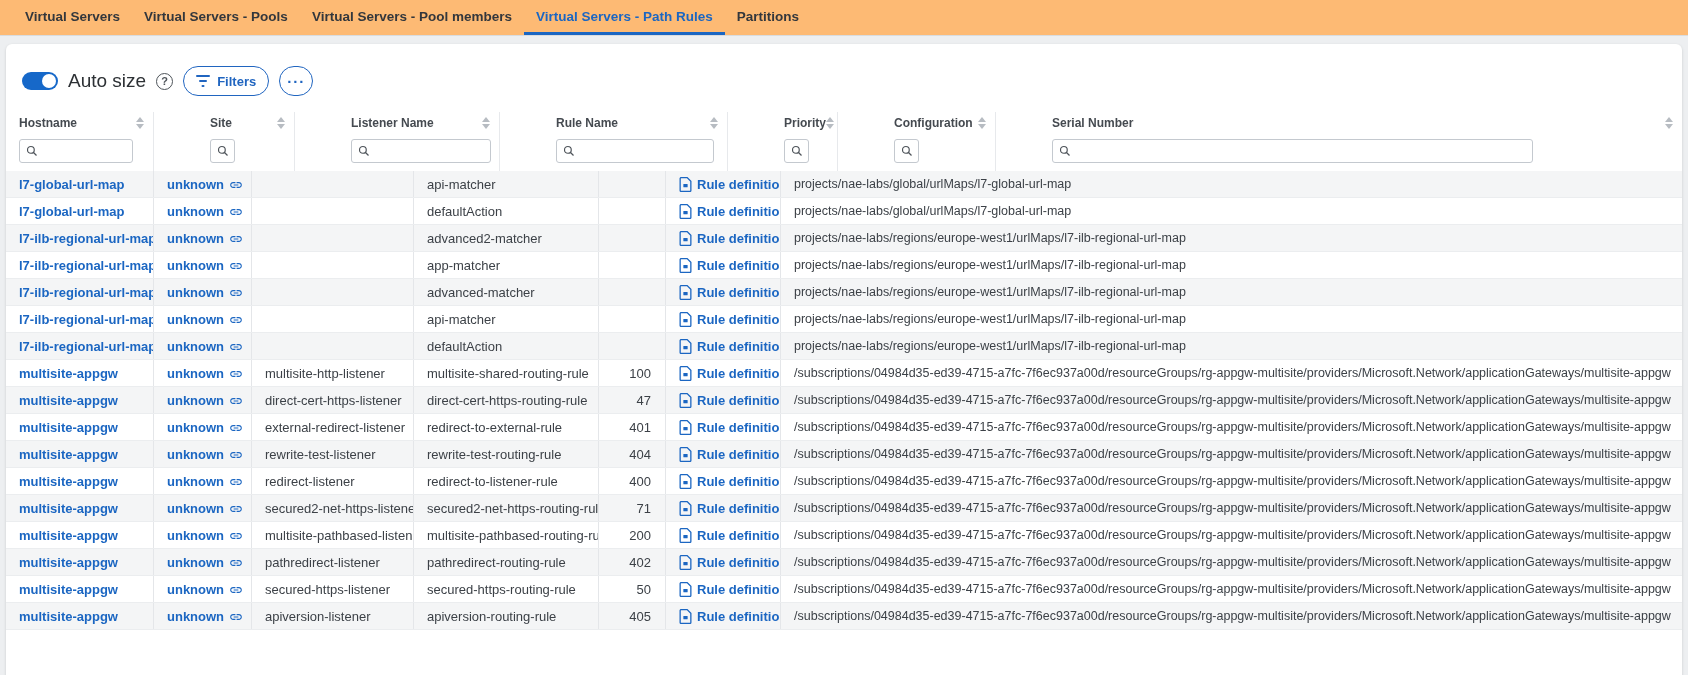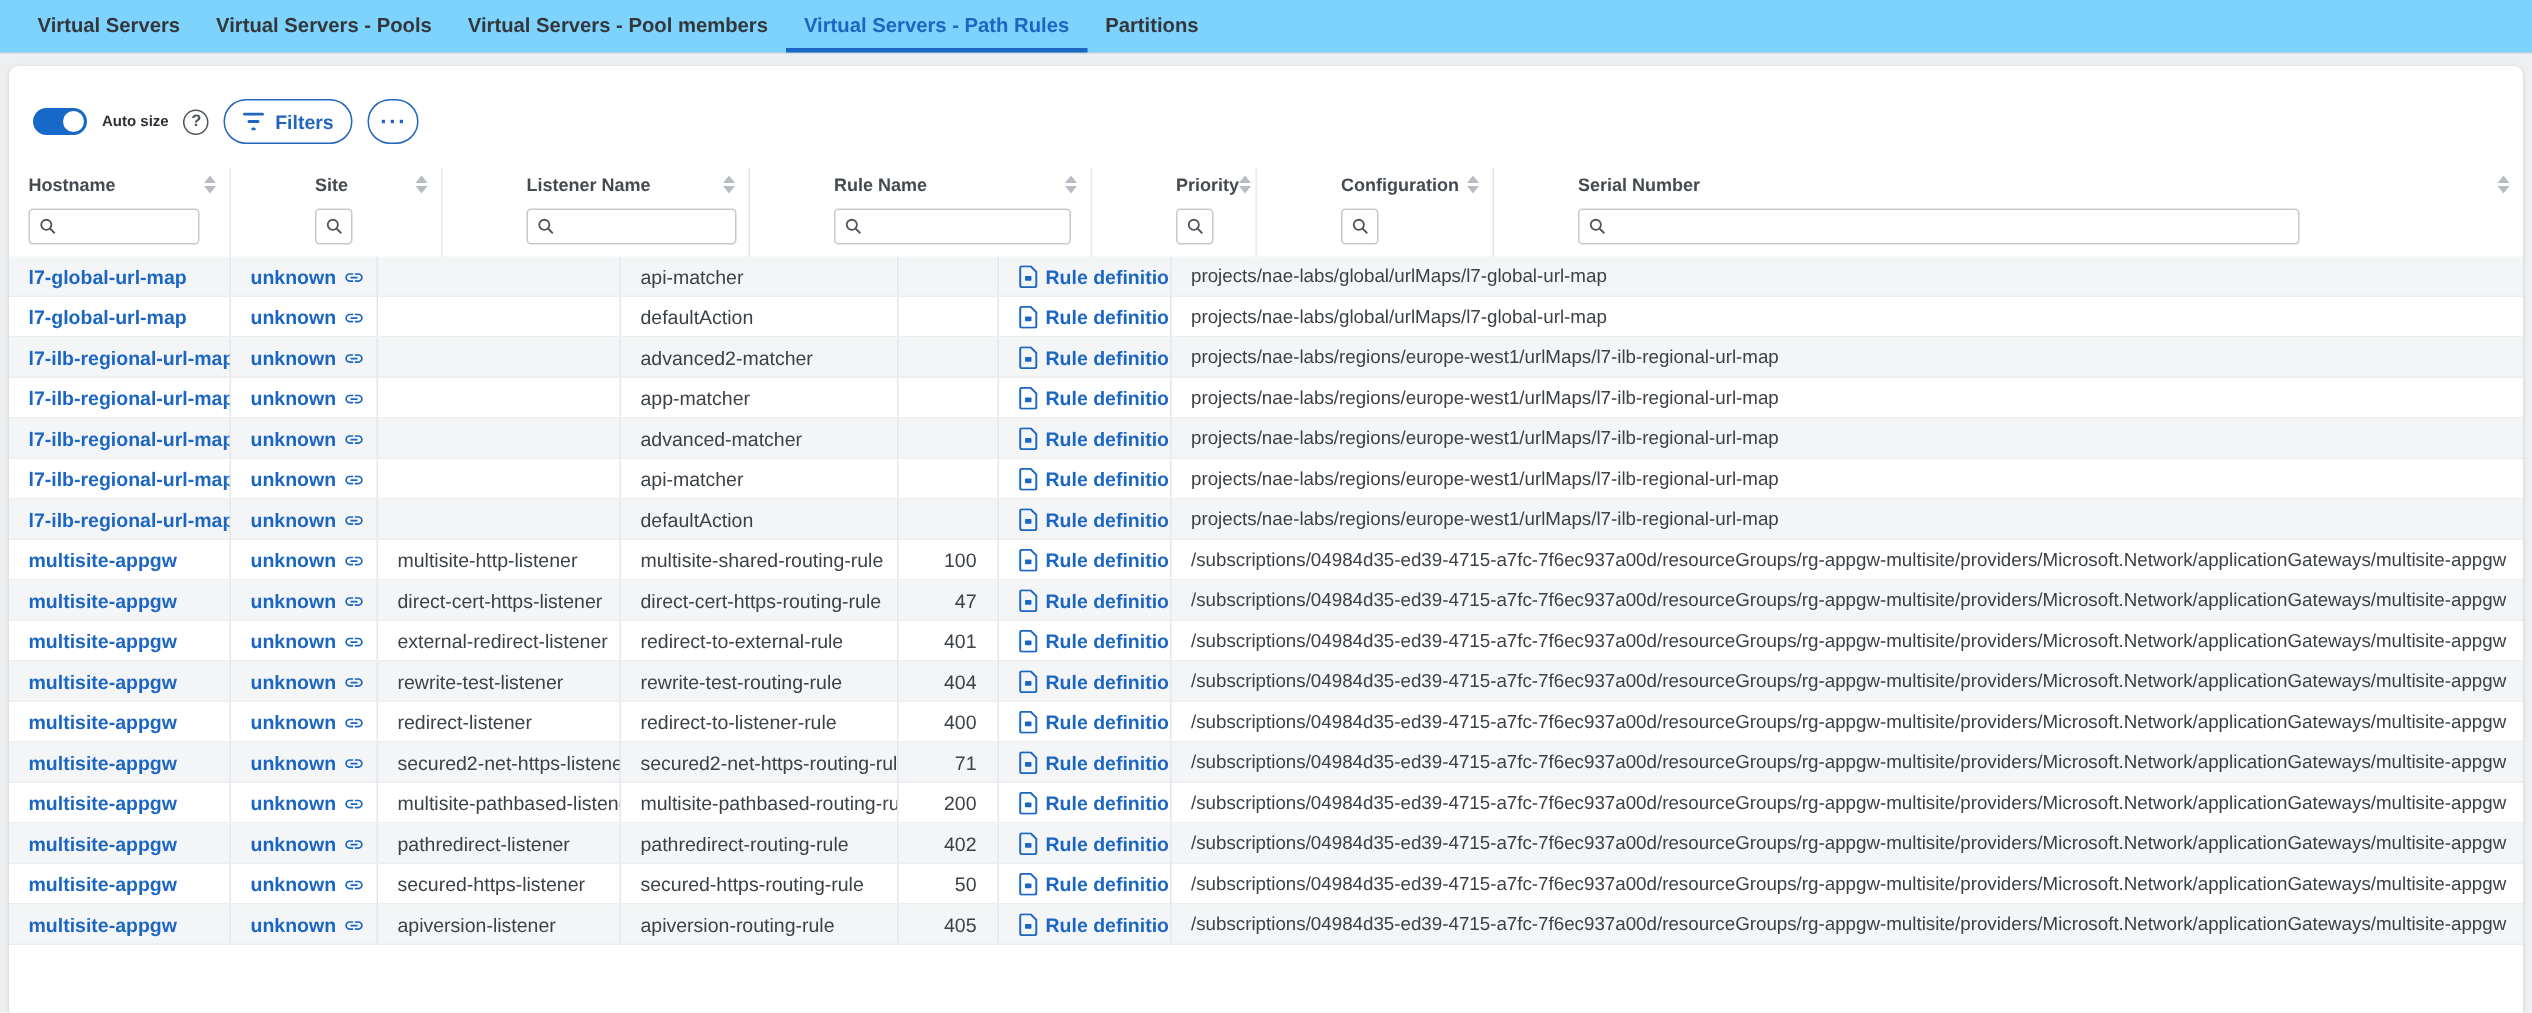--- a/index.html
+++ b/index.html
@@ -1,38 +1,38 @@
 <!DOCTYPE html>
 <html><head>
 <meta charset="utf-8">
 <style>
   * { box-sizing: border-box; margin: 0; padding: 0; }
   html,body { width:1688px; height:675px; overflow:hidden;
     font-family:"Liberation Sans", sans-serif; background:#edeff1; }
 
   
-  .tabbar { display:flex; align-items:stretch; height:36px; background:#7dd3fc;
+  .tabbar { display:flex; align-items:stretch; height:36px; background:#fdba74;
     border-bottom:1px solid #d9dcdf; padding-left:13px; }
   .tab { display:flex; align-items:center; padding:0 12px; font-size:13.5px; font-weight:bold;
     color:#33373c; cursor:pointer; border-bottom:3px solid transparent; white-space:nowrap; }
   .tab.active { color:#1b66c2; border-bottom-color:#1b66c2; }
 
   
   .card { background:#fff; margin:8px 6px 0 6px; height:660px; border-radius:6px 6px 0 0;
     box-shadow:0 1px 3px rgba(0,0,0,.15); position:relative; overflow:hidden; }
 
   .card-head { display:flex; align-items:center; justify-content:space-between; padding:22px 16px 16px 16px; }
   .title-wrap { display:flex; align-items:center; gap:10px; }
   .page-title { font-size:17.5px; font-weight:bold; color:#2d3135; }
   .bookmark { width:13px; height:16px; }
 
   .controls { display:flex; align-items:center; gap:10px; }
   .toggle { width:36px; height:18px; border-radius:9px; background:#1668c9; position:relative; cursor:pointer; }
   .toggle .knob { position:absolute; right:2px; top:2px; width:14px; height:14px; border-radius:50%; background:#fff; }
-  .auto-size-label { font-size:10px; font-weight:bold; color:#2d3135; }
+  .auto-size-label { font-size:19px; font-weight:normal; color:#2d3135; }
   .help { width:17px; height:17px; border-radius:50%; border:1.5px solid #4e545a; color:#4e545a;
     font-size:11px; font-weight:bold; display:flex; align-items:center; justify-content:center; cursor:pointer; }
   .btn { display:flex; align-items:center; gap:7px; border:1px solid #2065c0; color:#2065c0;
     background:#fff; border-radius:15px; font-size:13px; font-weight:bold; padding:0 12px; height:30px; cursor:pointer; }
   .btn.icon-only { padding:0; width:34px; justify-content:center; font-size:15px; letter-spacing:1px; }
 
   
   .grid { display:grid; grid-template-columns:148px 98px 162px 185px 67px 115px minmax(0,1fr);gap:43px; }
   .th { display:flex; align-items:center; justify-content:space-between; padding:0 9px 0 13px;
     height:22px; border-right:1px solid #e7e9ec; }

